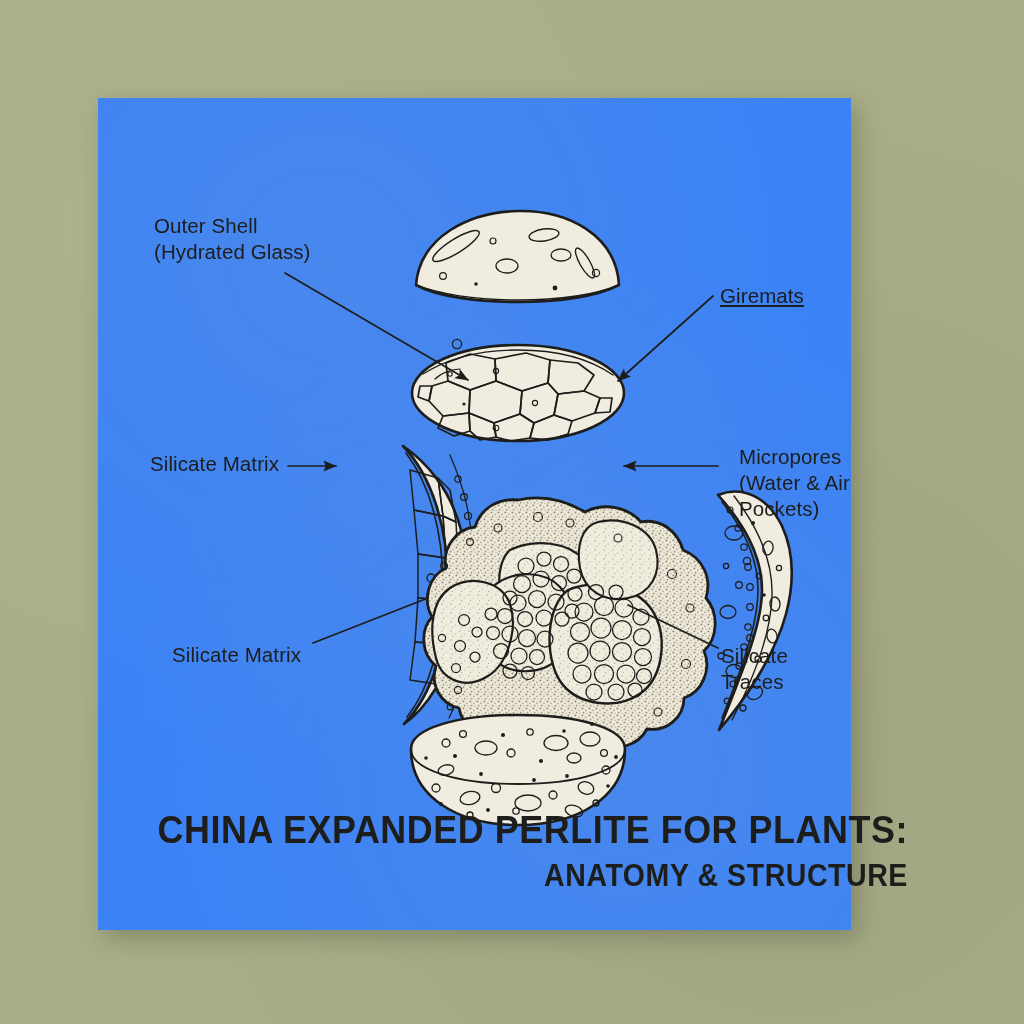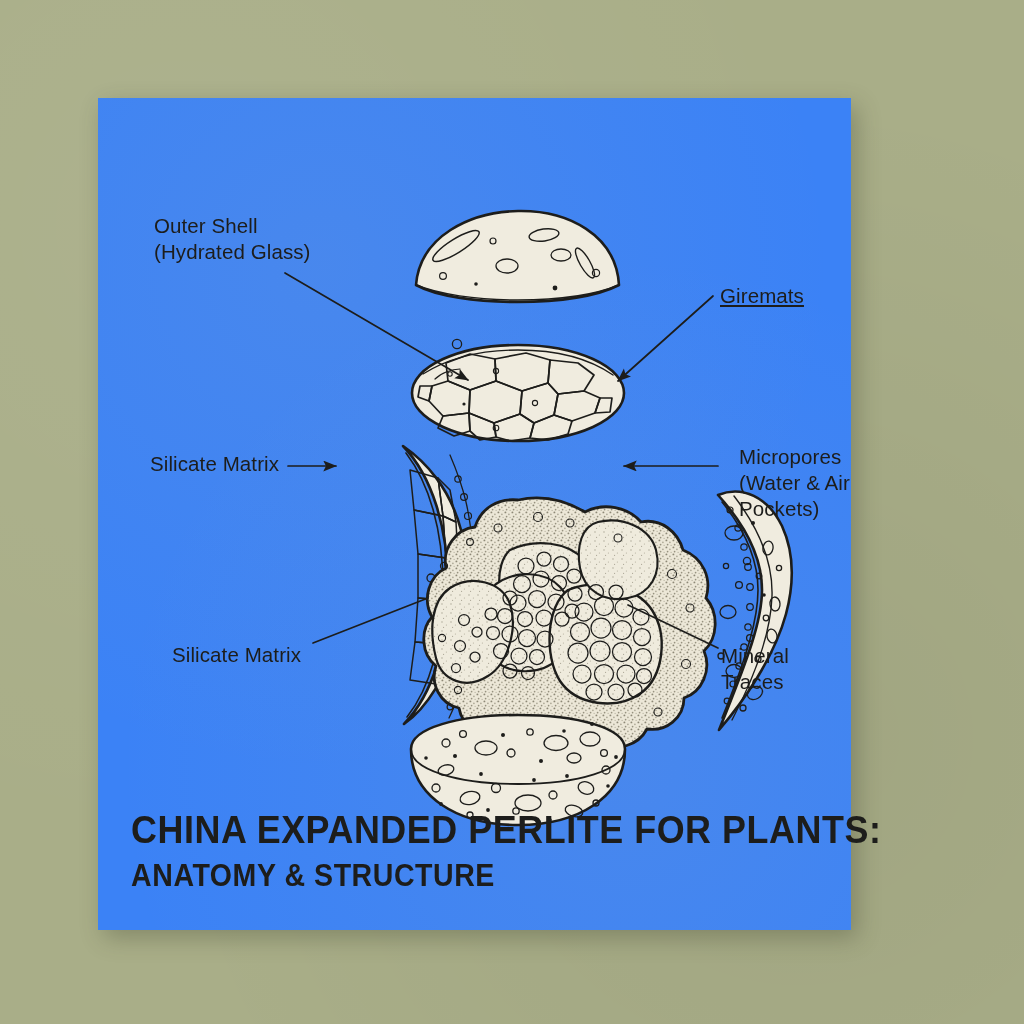--- a/index.html
+++ b/index.html
@@ -56,24 +56,24 @@
     color: #1d1d1b;
     font-family: "Liberation Sans", sans-serif;
     font-size: 20.5px;
     line-height: 26px;
     letter-spacing: 0.1px;
     white-space: pre-line;
   }
   .label.right-block { text-align: left; }
   .title-block {
     position: absolute;
-    left: 0;
+    left: 16px;
     top: 710px;
     width: 827px;
-    text-align: left;
+    text-align: right;
     color: #1d1d1b;
   }
   .title-main {
     font-family: "Liberation Sans Narrow", "Liberation Sans", sans-serif;
     font-weight: 700;
     font-size: 39px;
     letter-spacing: 0.6px;
     transform: scaleX(0.92);
     white-space: nowrap;
   }
@@ -397,20 +397,20 @@
     <div class="label right-block" style="left:622px; top:185px;text-decoration:underline;">Giremats</div>
 
     <div class="label" style="left:52px; top:353px;">Silicate Matrix</div>
 
     <div class="label right-block" style="left:641px; top:326px;margin-top:20px;">Micropores
 (Water &amp; Air
   Pockets)</div>
 
     <div class="label" style="left:74px; top:544px;">Silicate Matrix</div>
 
-    <div class="label right-block" style="left:623px; top:545px;">Mineral Traces</div>
+    <div class="label right-block" style="left:623px; top:545px;">Silicate Traces</div>
 
     <div class="title-block">
       <div class="title-main">CHINA EXPANDED PERLITE FOR PLANTS:</div>
       <div class="title-sub">ANATOMY &amp; STRUCTURE</div>
     </div>
   </div>
 </div>
 
 </body></html>

